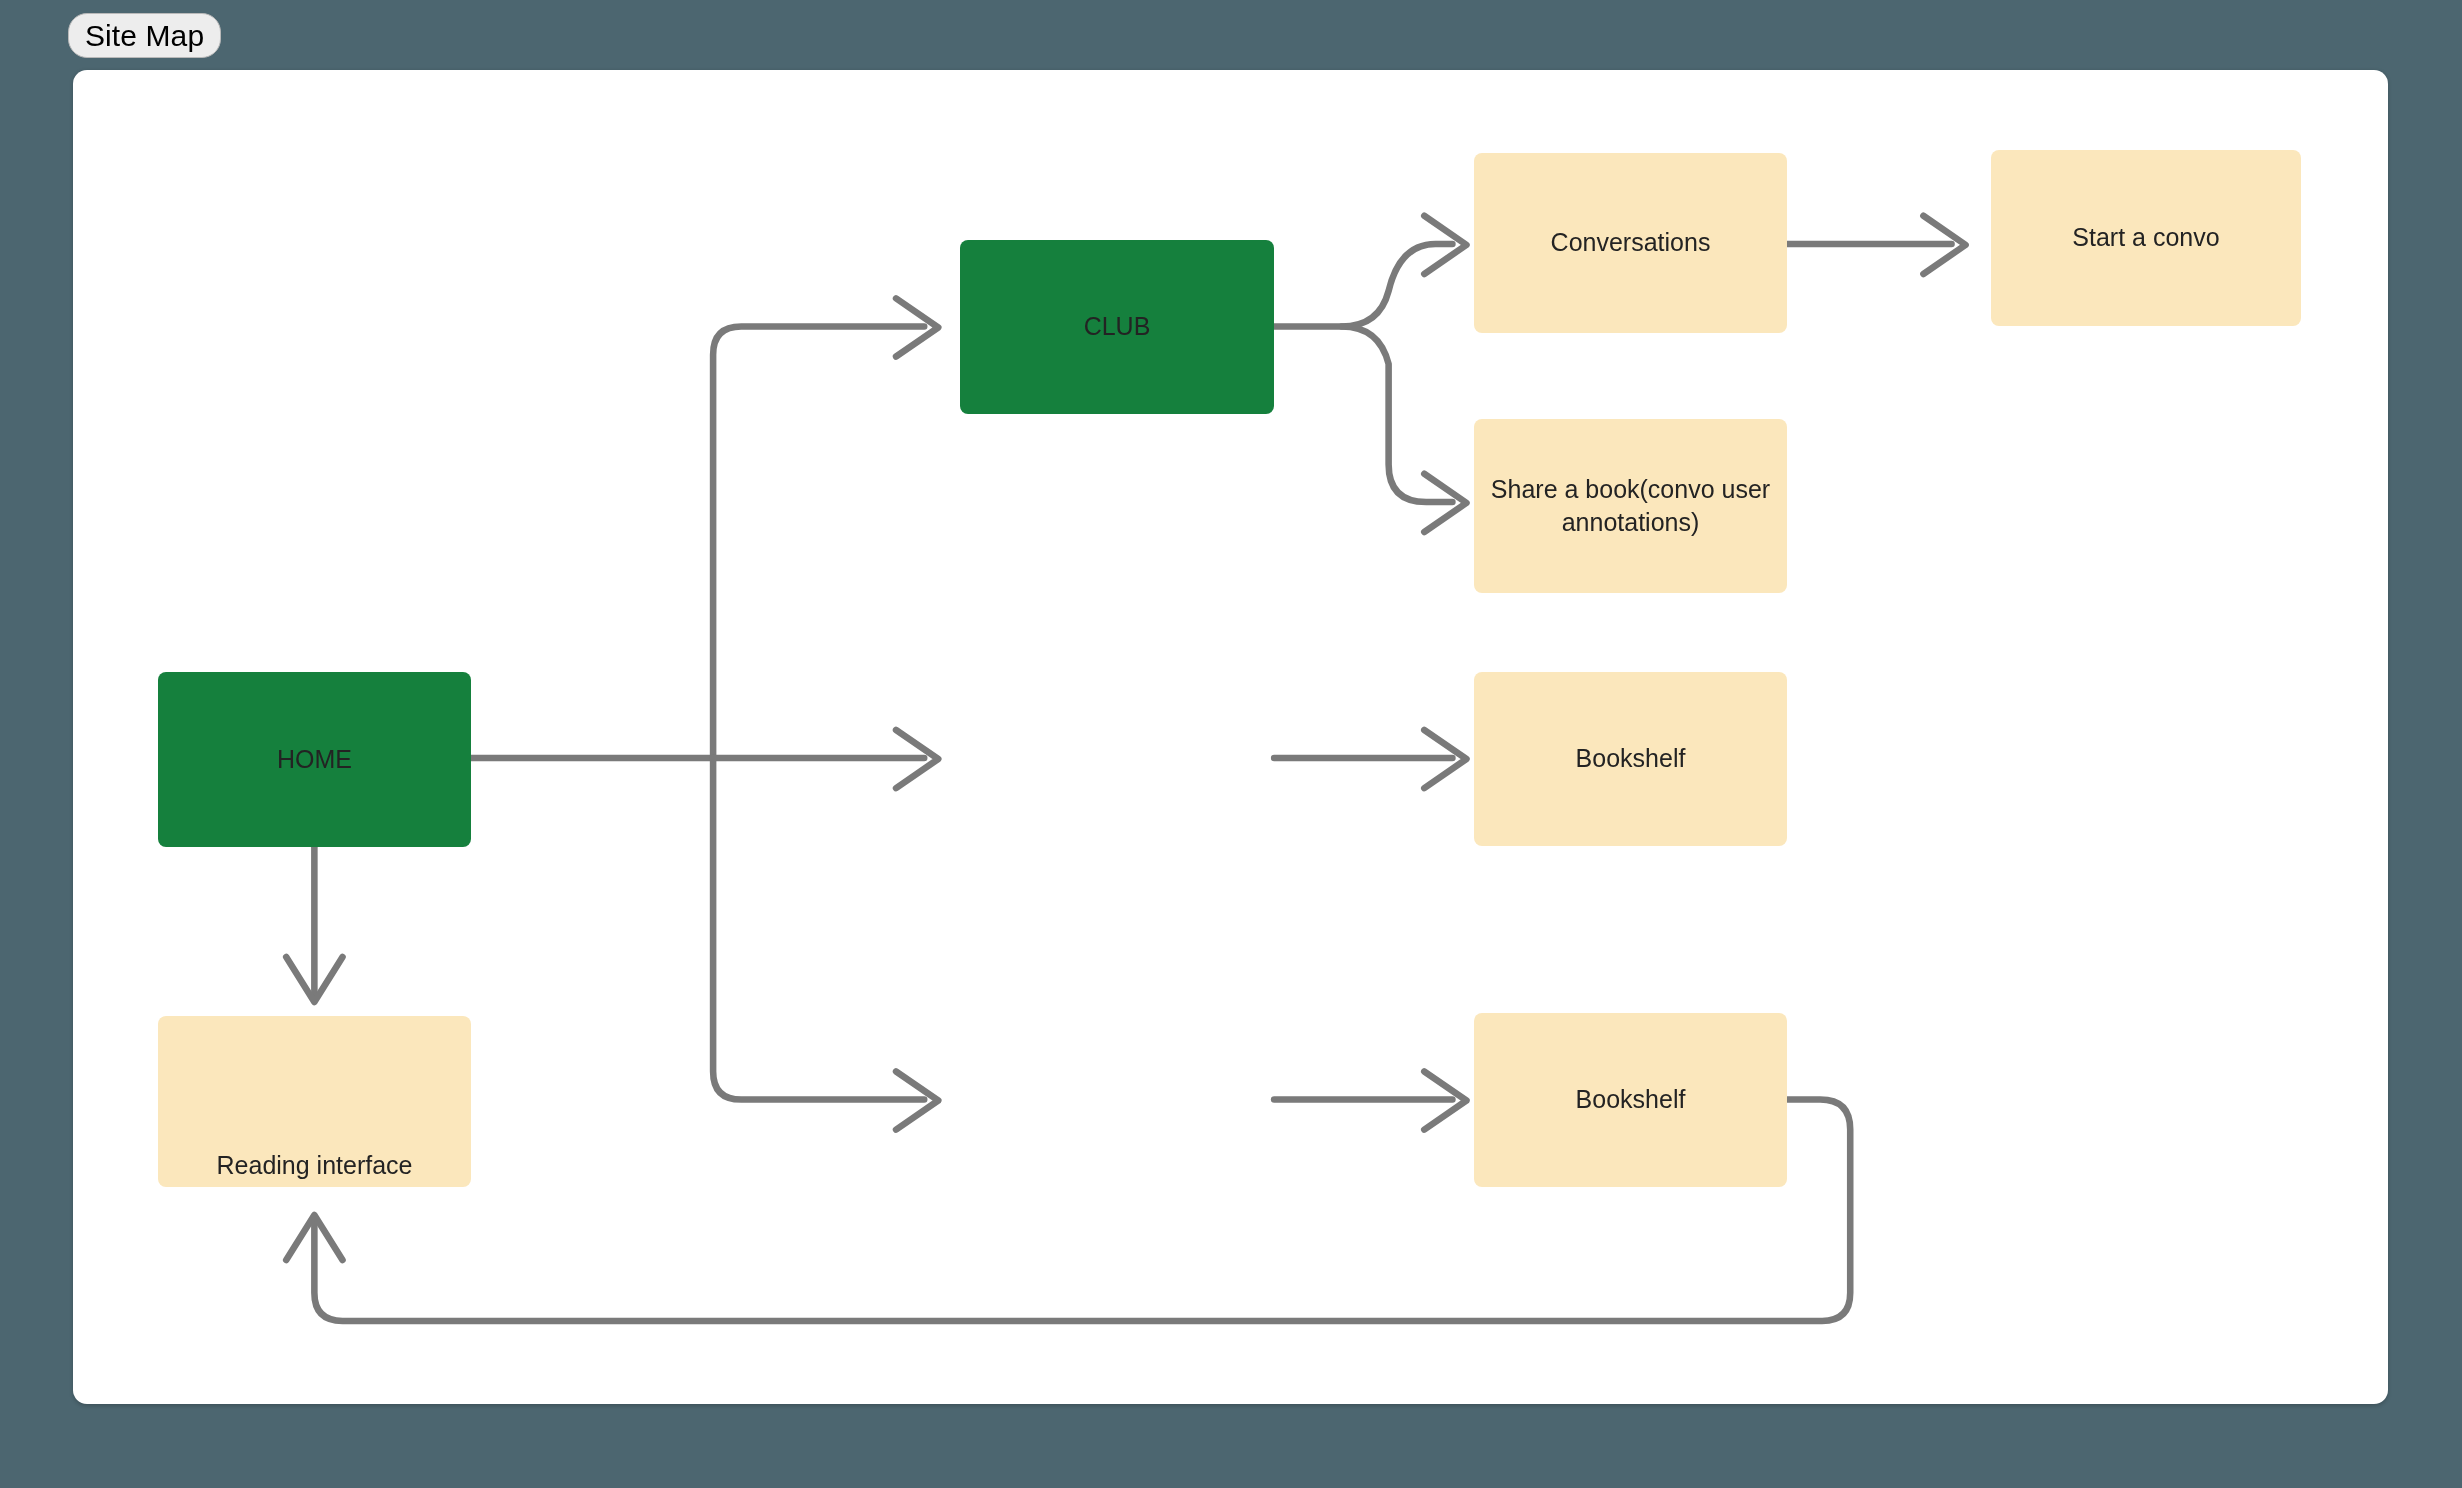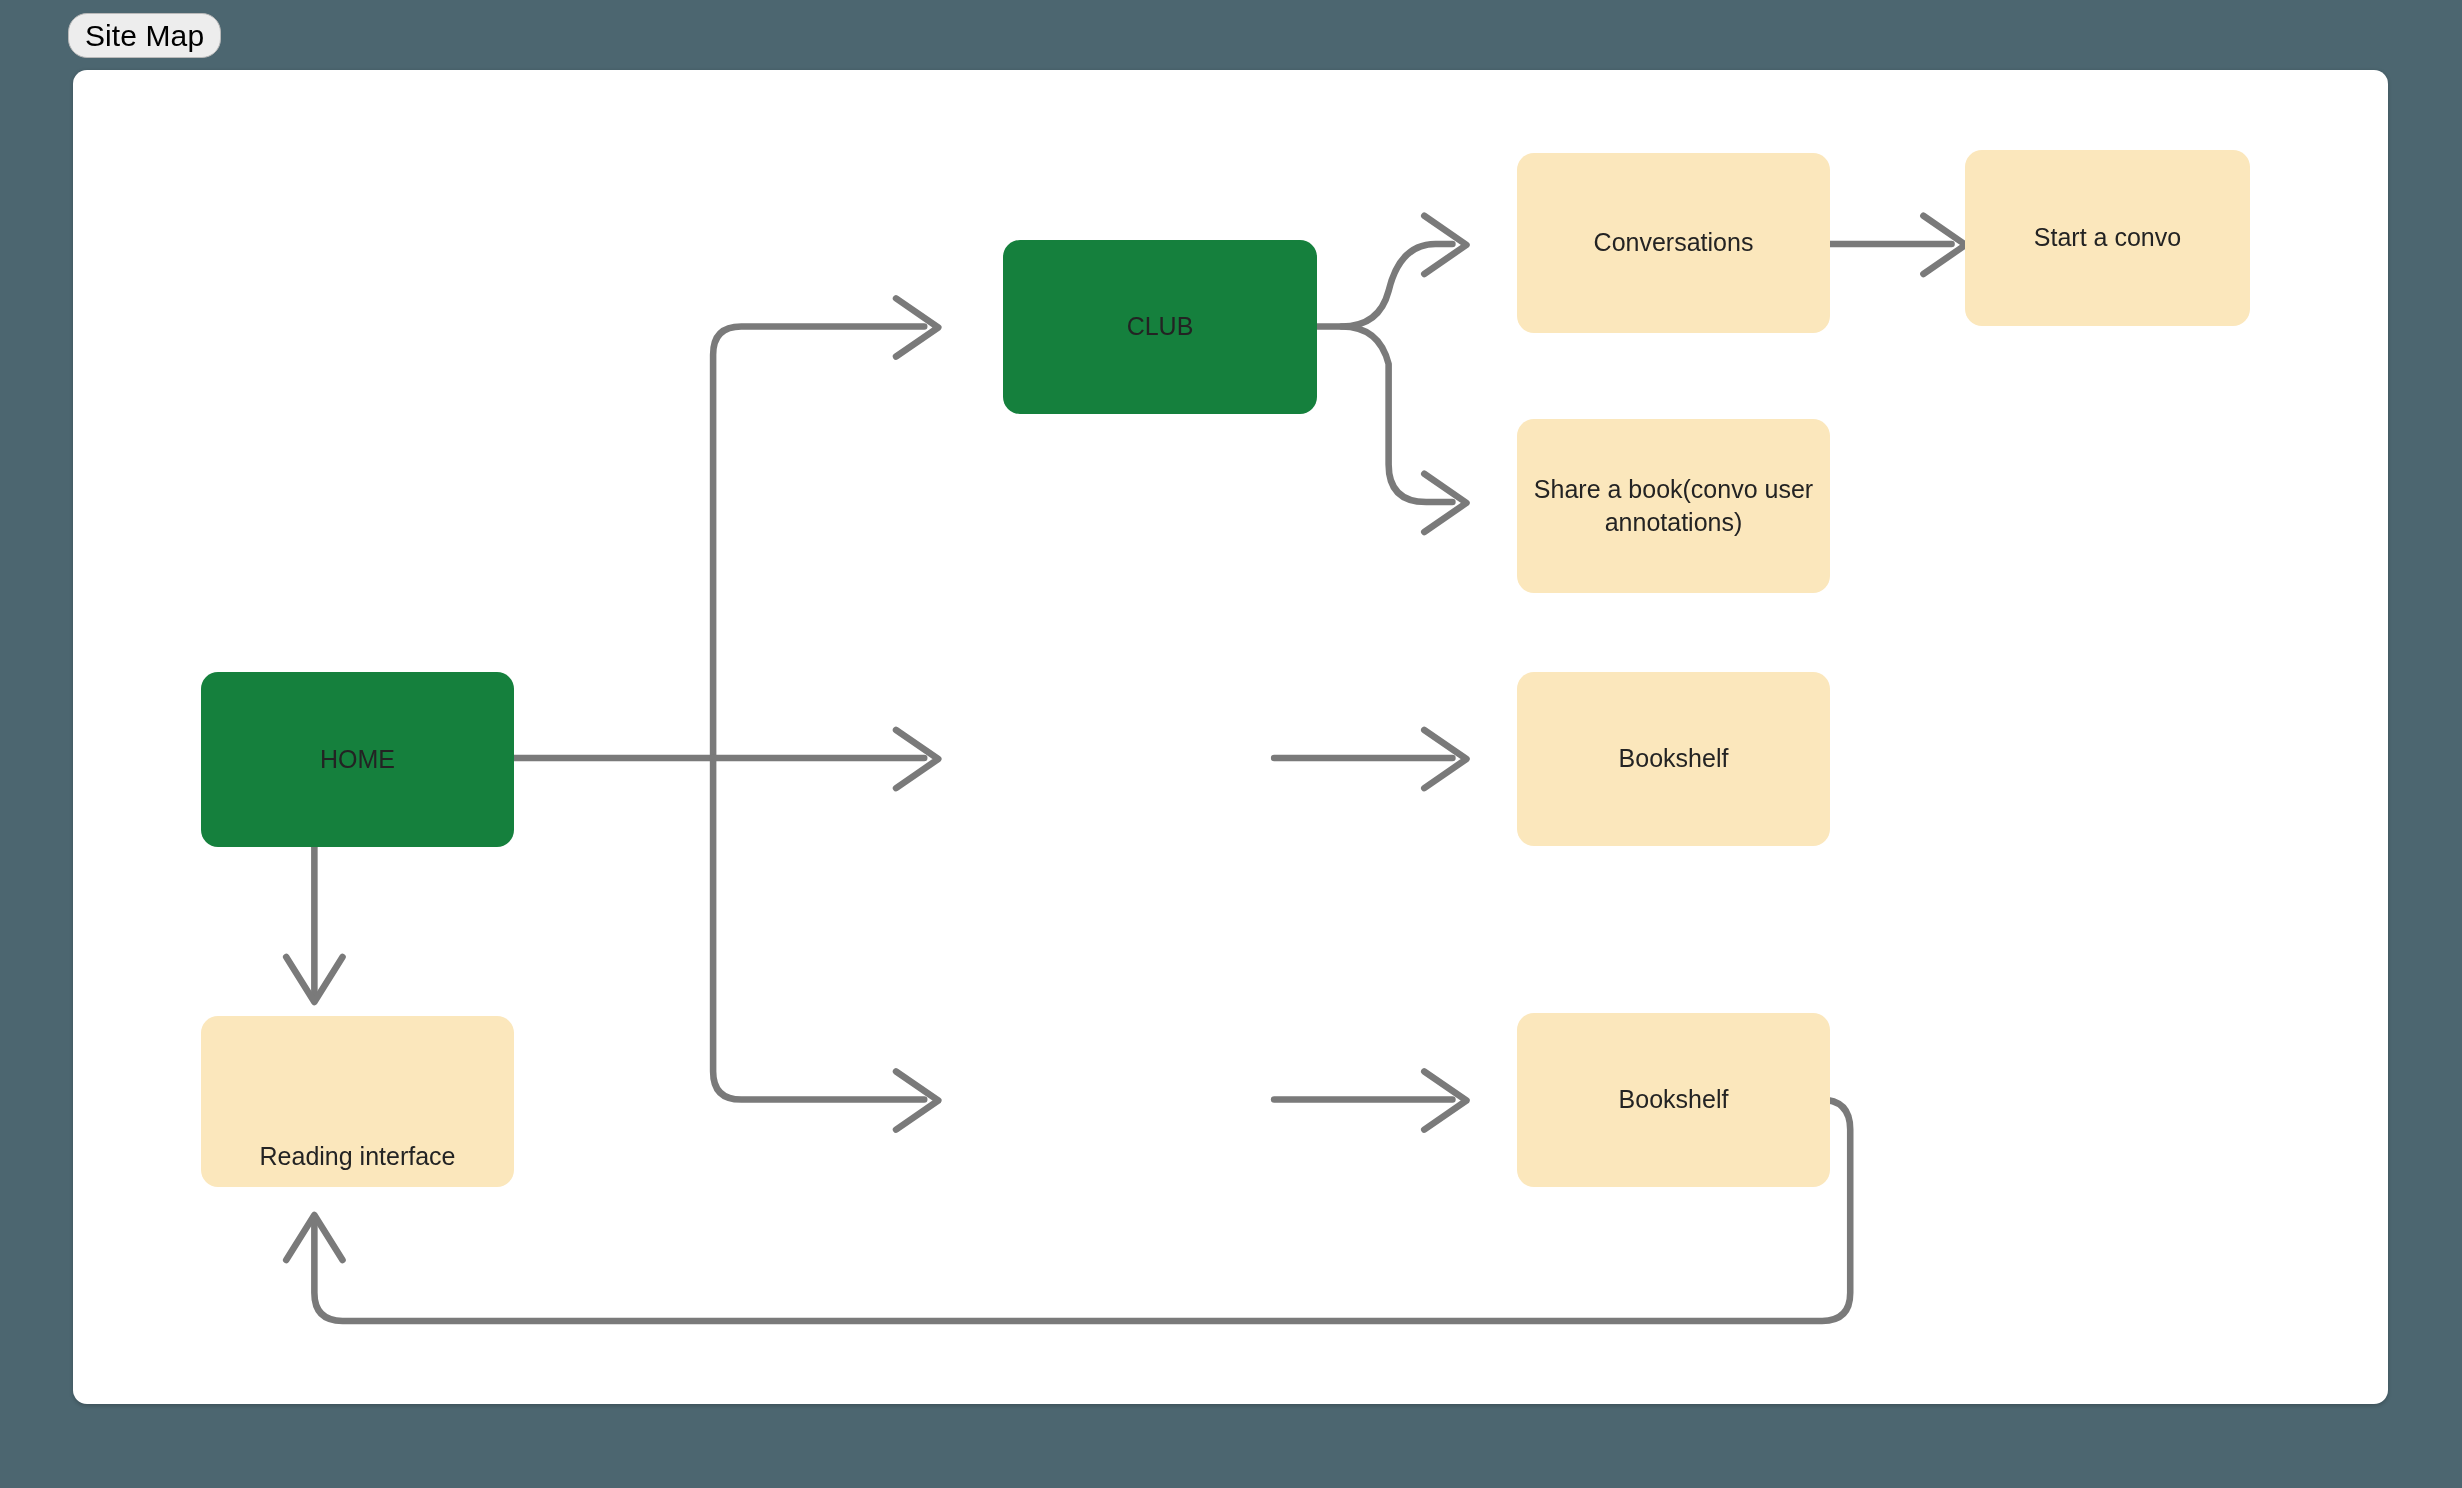--- a/index.html
+++ b/index.html
@@ -62,26 +62,25 @@
   }
 
   
   .node {
     position: absolute;
     display: flex;
     align-items: center;
     justify-content: center;
     text-align: center;
     box-sizing: border-box;
-    border-radius: 17px;
+    border-radius: 8px;
     color: #232323;
     font-size: 25px;
     line-height: 1.33;
-    padding: 14px 13px;
-    margin-left: 43px;
+    padding: 5px 13px;
   }
   .node.primary   { background: #15803d; }
   .node.secondary { background: #fbe7bc; }
   .node .label { display: block; }
 </style>
 </head>
 <body>
 
 <div id="root">
 
@@ -154,18 +153,18 @@
   </div>
 
   <div class="node secondary" style="left:1474px; top:672px; width:313px; height:174px;">
     <span class="label">Bookshelf</span>
   </div>
 
   <div class="node secondary" style="left:1474px; top:1013px; width:313px; height:174px;">
     <span class="label">Bookshelf</span>
   </div>
 
-  <div class="node secondary" style="left:1922px; top:150px; width:285px; height:176px;">
+  <div class="node secondary" style="left:1991px; top:150px; width:310px; height:176px;">
     <span class="label">Start a convo</span>
   </div>
 
 </div>
 
 
 </body></html>

